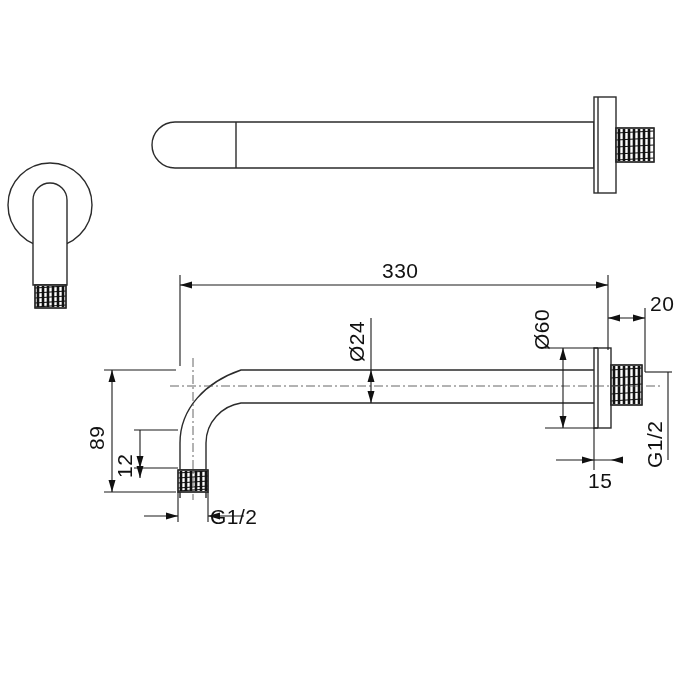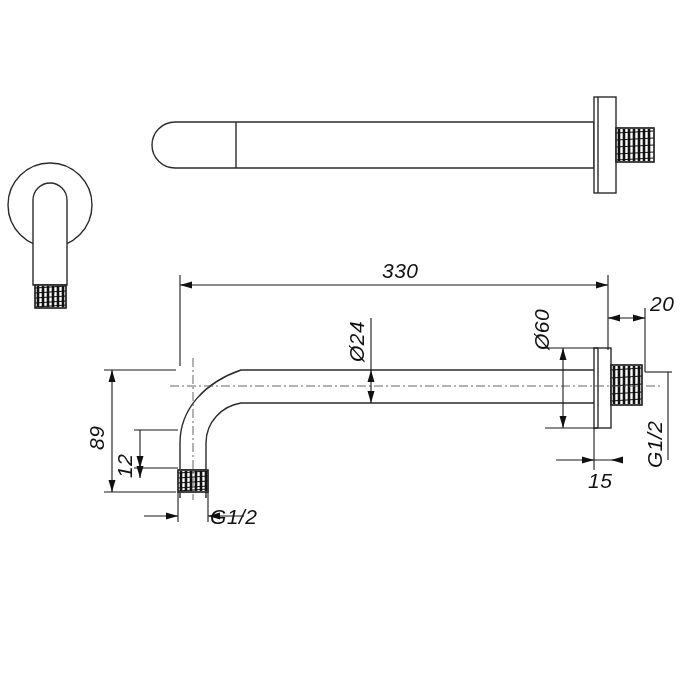--- a/index.html
+++ b/index.html
@@ -12,21 +12,20 @@
     width: 700px;
     height: 700px;
     font-family: "Liberation Sans", sans-serif;
     overflow: hidden;
     position: relative;
   }
   #drawing-root {
     width: 700px;
     height: 516px;
     position: relative;
-    font-style: italic;
   }
   svg#tech-drawing {
     display: block;
     width: 700px;
     height: 700px;
     background: #ffffff;
   }
   .outline {
     fill: none;
     stroke: #2b2b2b;

